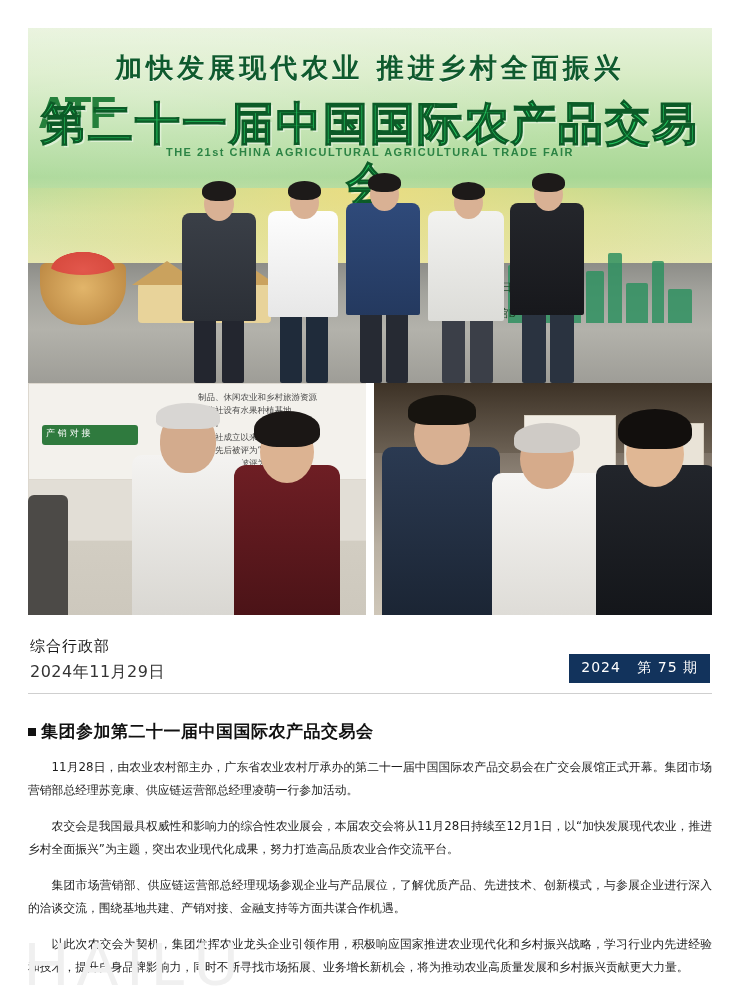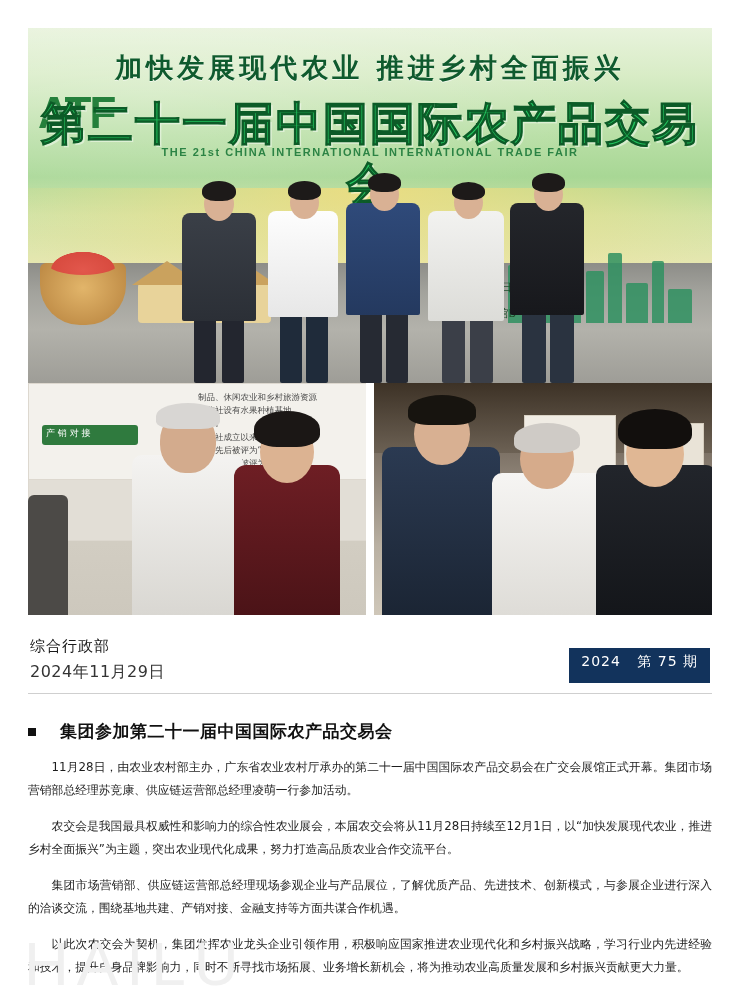--- a/index.html
+++ b/index.html
@@ -187,36 +187,36 @@
     font-size: 16px;
     color: #333;
     margin-top: 6px;
     font-family: "DejaVu Sans", sans-serif;
     letter-spacing: .5px;
   }
   .issue-badge {
     background: #12335c;
     color: #ffffff;
     font-size: 14px;
-    padding: 5px 12px 12px 12px;
+    padding: 5px 12px 6px 12px;
     letter-spacing: 1px;
     font-family: "DejaVu Sans", sans-serif;
   }
   .rule {
     height: 1px;
     background: #cfcfcf;
     margin-top: 10px;
   }
 
   
   .article { margin-top: 26px; }
   .headline {
     display: flex;
     align-items: center;
-    gap: 24px;
+    gap: 5px;
     font-size: 17px;
     font-weight: bold;
     color: #111;
     font-family: "DejaVu Sans", sans-serif;
     letter-spacing: .5px;
   }
   .bullet {
     width: 8px; height: 8px;
     background: #111;
     display: inline-block;
@@ -268,21 +268,21 @@
       <span class="sky-b" style="left:84px;width:18px;height:52px;"></span>
       <span class="sky-b" style="left:106px;width:14px;height:70px;"></span>
       <span class="sky-b" style="left:124px;width:22px;height:40px;"></span>
       <span class="sky-b" style="left:150px;width:12px;height:62px;"></span>
       <span class="sky-b" style="left:166px;width:24px;height:34px;"></span>
     </div>
 
     <div class="hero-logo">ATF</div>
     <div class="hero-title1">加快发展现代农业  推进乡村全面振兴</div>
     <div class="hero-title2">第二十一届中国国际农产品交易会</div>
-    <div class="hero-title3">THE 21st CHINA INTERNATIONAL INTERNATIONAL TRADE FAIR</div>
+    <div class="hero-title3">THE 21st CHINA AGRICULTURAL AGRICULTURAL TRADE FAIR</div>
 
     <div style="position:absolute; right:200px; top:252px; font-size:11px; color:#1f4d2c; font-family:'DejaVu Sans',sans-serif;">月1日</div>
     <div style="position:absolute; right:196px; top:278px; font-size:11px; color:#1f4d2c; font-family:'DejaVu Sans',sans-serif;">展馆B</div>
 
     <div class="person" style="left:152px; width:78px; height:215px;">
       <div class="p-legs" style="left:14px; bottom:0; width:22px; height:74px; background:#23262f;"></div>
       <div class="p-legs" style="left:42px; bottom:0; width:22px; height:74px; background:#23262f;"></div>
       <div class="p-body" style="left:2px; bottom:62px; width:74px; height:108px; background:linear-gradient(180deg,#3a3f47,#2b2f36);"></div>
       <div class="p-head" style="left:24px; bottom:162px; width:30px; height:34px;"></div>
       <div class="p-hair" style="left:22px; bottom:182px; width:34px; height:20px;"></div>

